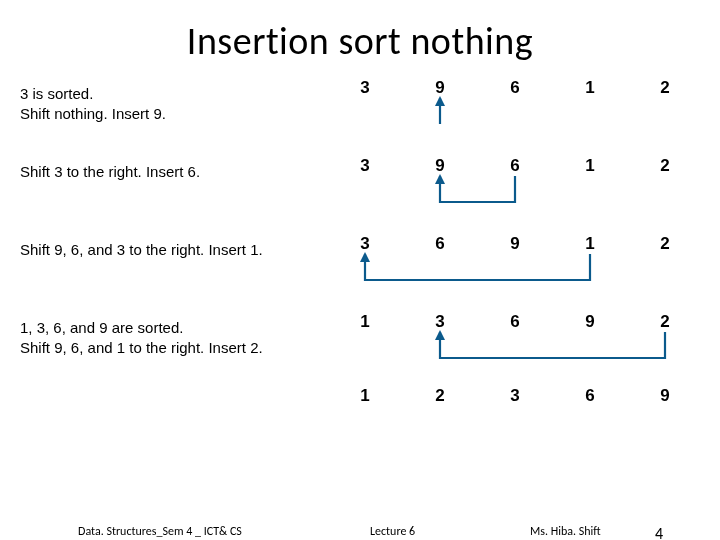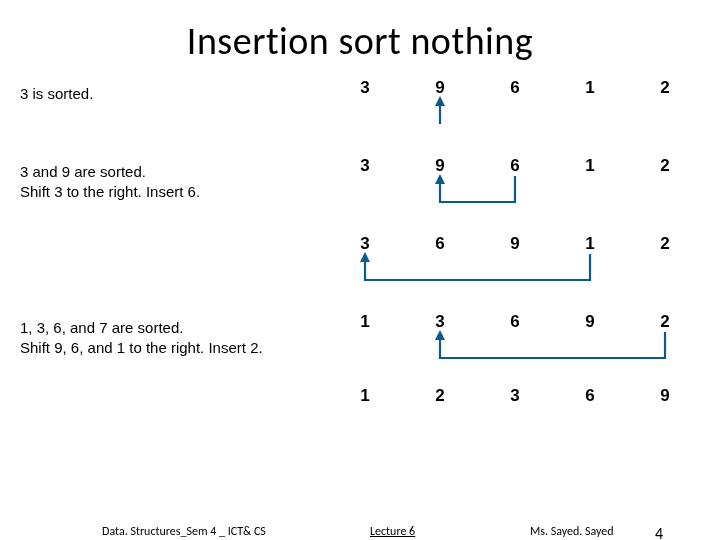--- a/index.html
+++ b/index.html
@@ -81,84 +81,85 @@
     position: absolute;
     bottom: 16px;
     left: 0;
     width: 720px;
     display: flex;
     align-items: baseline;
     font-size: 12px;
     color: #000;
     font-family: Calibri, Arial, sans-serif;
   }
-  .f-left { position: absolute; left: 102px; }
-  .f-mid { position: absolute; left: 370px; text-decoration: underline; }
+  .f-left { position: absolute; left: 78px; }
+  .f-mid { position: absolute; left: 370px; }
   .f-right { position: absolute; left: 530px; }
   .f-page { position: absolute; left: 655px; font-size: 16px; }
 </style>
 </head>
 <body>
 
 <div class="title">Insertion sort nothing</div>
 
 <div class="content">
 
   <div id="steps-host">
       <div class="step">
         <div class="desc">
           <span class="l1">3 is sorted.</span>
+          <span class="l2">Shift nothing. Insert 9.</span>
         </div>
         <div class="nums">
           <div class="ncell n0">3</div>
           <div class="ncell n1">9</div>
           <div class="ncell n2">6</div>
           <div class="ncell n3">1</div>
           <div class="ncell n4">2</div>
           <svg class="arrow-svg" viewBox="0 0 380 45">
             <path d="M 130 2 L 130 28 L 130 28 L 130 2" fill="none" stroke="#0b5a8c" stroke-width="2.2"></path>
             <polygon points="130,0 125,10 135,10" fill="#0b5a8c"></polygon>
           </svg>
         </div>
       </div>
       <div class="step">
         <div class="desc">
-          <span class="l1">3 and 9 are sorted.</span>
           <span class="l2">Shift 3 to the right. Insert 6.</span>
         </div>
         <div class="nums">
           <div class="ncell n0">3</div>
           <div class="ncell n1">9</div>
           <div class="ncell n2">6</div>
           <div class="ncell n3">1</div>
           <div class="ncell n4">2</div>
           <svg class="arrow-svg" viewBox="0 0 380 45">
             <path d="M 205 2 L 205 28 L 130 28 L 130 2" fill="none" stroke="#0b5a8c" stroke-width="2.2"></path>
             <polygon points="130,0 125,10 135,10" fill="#0b5a8c"></polygon>
           </svg>
         </div>
       </div>
       <div class="step">
         <div class="desc">
+          <span class="l2">Shift 9, 6, and 3 to the right. Insert 1.</span>
         </div>
         <div class="nums">
           <div class="ncell n0">3</div>
           <div class="ncell n1">6</div>
           <div class="ncell n2">9</div>
           <div class="ncell n3">1</div>
           <div class="ncell n4">2</div>
           <svg class="arrow-svg" viewBox="0 0 380 45">
             <path d="M 280 2 L 280 28 L 55 28 L 55 2" fill="none" stroke="#0b5a8c" stroke-width="2.2"></path>
             <polygon points="55,0 50,10 60,10" fill="#0b5a8c"></polygon>
           </svg>
         </div>
       </div>
       <div class="step">
         <div class="desc">
-          <span class="l1">1, 3, 6, and 7 are sorted.</span>
+          <span class="l1">1, 3, 6, and 9 are sorted.</span>
           <span class="l2">Shift 9, 6, and 1 to the right. Insert 2.</span>
         </div>
         <div class="nums">
           <div class="ncell n0">1</div>
           <div class="ncell n1">3</div>
           <div class="ncell n2">6</div>
           <div class="ncell n3">9</div>
           <div class="ncell n4">2</div>
           <svg class="arrow-svg" viewBox="0 0 380 45">
             <path d="M 355 2 L 355 28 L 130 28 L 130 2" fill="none" stroke="#0b5a8c" stroke-width="2.2"></path>
@@ -177,15 +178,15 @@
       <div class="ncell n3">6</div>
       <div class="ncell n4">9</div>
     </div>
   </div>
 
 </div>
 
 <div class="footer">
   <span class="f-left">Data. Structures_Sem 4 _ ICT&amp; CS</span>
   <span class="f-mid">Lecture 6</span>
-  <span class="f-right">Ms. Sayed. Sayed</span>
+  <span class="f-right">Ms. Hiba. Shift</span>
   <span class="f-page">4</span>
 </div>
 
 </body></html>

